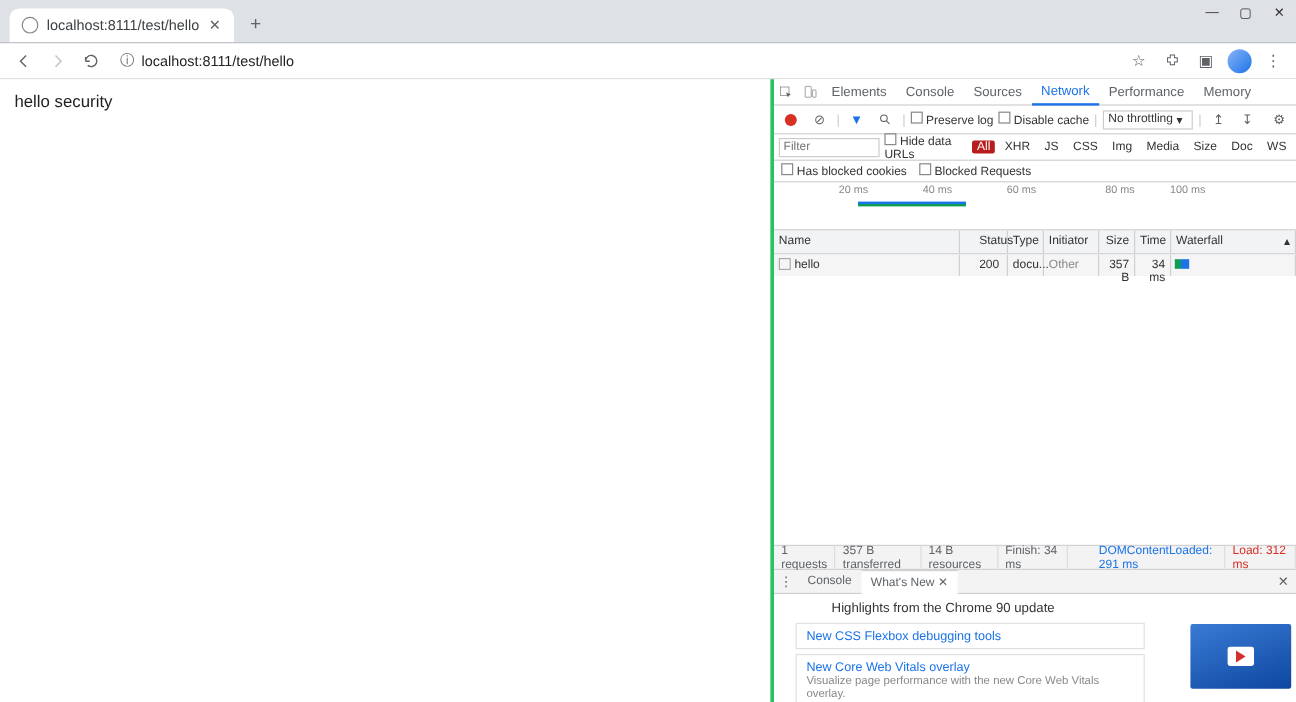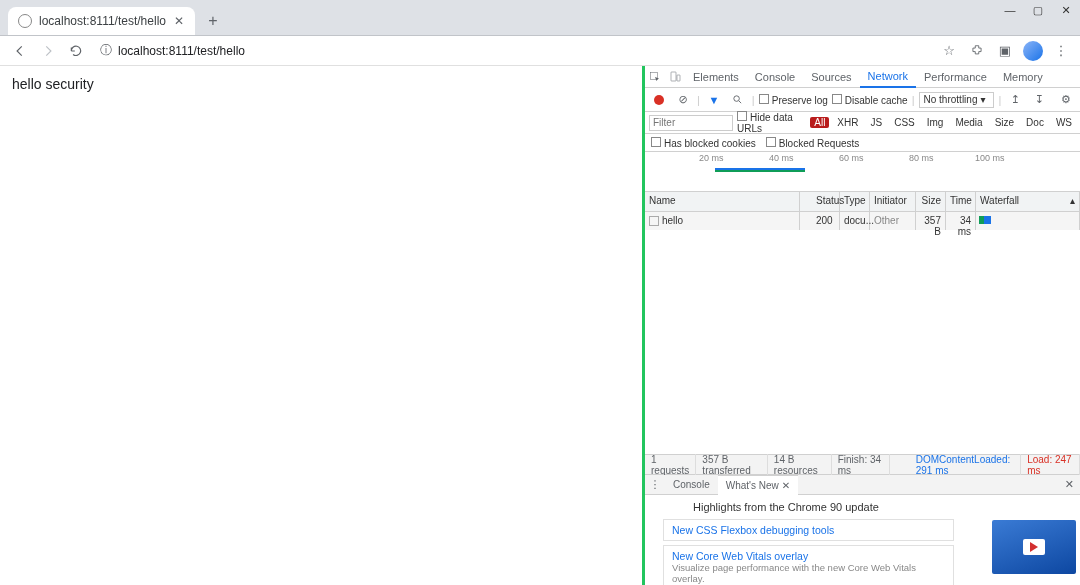--- a/index.html
+++ b/index.html
@@ -202,21 +202,21 @@
     <div class="dt-options">
       <label><span class="chk"></span><span>Has blocked cookies</span></label>
       <label><span class="chk"></span><span>Blocked Requests</span></label>
     </div>
 
     <div class="timeline">
       <div class="tl-ticks">
         <span class="tl-tick" style="left:54px">20 ms</span>
         <span class="tl-tick" style="left:124px">40 ms</span>
         <span class="tl-tick" style="left:194px">60 ms</span>
-        <span class="tl-tick" style="left:264px">80 ms</span>
+        <span class="tl-tick" style="left:276px">80 ms</span>
         <span class="tl-tick" style="left:330px">100 ms</span>
       </div>
       <div class="tl-bars">
         <div class="tl-bar1"></div>
         <div class="tl-bar2"></div>
       </div>
     </div>
 
     <div class="dt-grid">
       <div class="dt-head">
@@ -242,21 +242,21 @@
         </div>
       </div>
     </div>
 
     <div class="dt-status">
       <span class="sb">1 requests</span>
       <span class="sb">357 B transferred</span>
       <span class="sb">14 B resources</span>
       <span class="sb">Finish: 34 ms</span>
       <span class="sb blue">DOMContentLoaded: 291 ms</span>
-      <span class="sb red">Load: 247 ms</span>
+      <span class="sb red">Load: 312 ms</span>
     </div>
 
     <div class="dt-drawer">
       <div class="drawer-tabs">
         <div class="dt-ic">⋮</div>
         <div class="drawer-tab">Console</div>
         <div class="drawer-tab active">
             <span>What's New</span>
             <span>✕</span>
           </div>

